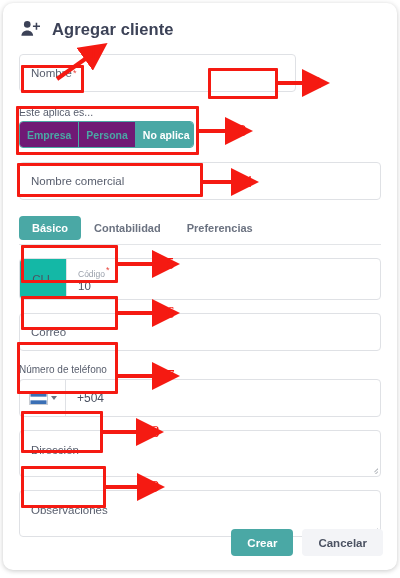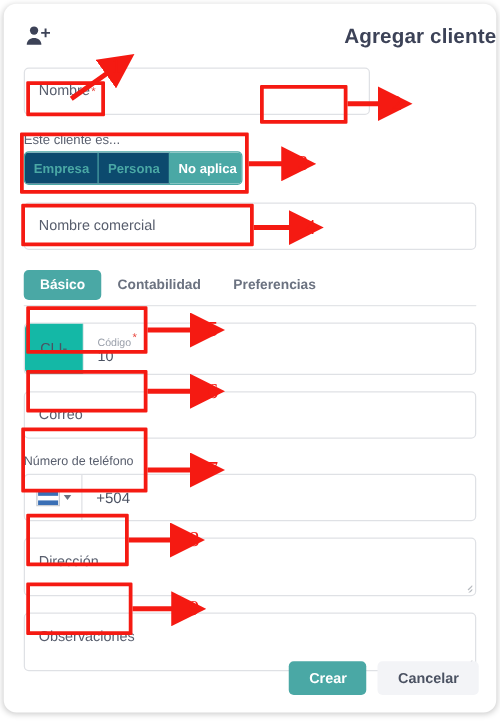--- a/index.html
+++ b/index.html
@@ -28,21 +28,20 @@
     box-sizing: border-box;
     overflow: hidden;
   }
 
   
   .dlg-header {
     display: flex;
     align-items: center;
     padding: 15px 0 0 16px;
     gap: 11px;
-    justify-content: space-between;
   }
   .add-user-icon {
     width: 22px;
     height: 22px;
     display: block;
     color: #3c4257;
     flex: 0 0 auto;
   }
   .dlg-title {
     font-size: 16.5px;
@@ -103,21 +102,21 @@
     box-sizing: border-box;
   }
   .seg-btn {
     flex: 1 1 auto;
     display: flex;
     align-items: center;
     justify-content: center;
     font-size: 10.5px;
     font-weight: bold;
     color: #4aa8a5;
-    background: #0c4a6e;
+    background: #701a75;
     border-right: 1px solid #4aa8a5;
     cursor: pointer;
     white-space: nowrap;
     padding: 0 7px;
   }
   .seg-btn:last-child { border-right: none; }
   .seg-btn.active { background: #4aa8a5; color: #ffffff; }
 
   
   .comercial-row { margin-top: 14px; }
@@ -314,21 +313,21 @@
   </div>
 
   <div class="row name-row">
     <div class="field name-field">
       <span class="ph">Nombre</span>
         <span class="req">*</span>
     </div>
   </div>
 
   <div class="row seg-wrap">
-    <div class="seg-label">Este cliente es...</div>
+    <div class="seg-label">Este aplica es...</div>
     <div class="seg">
       <div class="seg-btn">Empresa</div>
       <div class="seg-btn">Persona</div>
       <div class="seg-btn active">No aplica</div>
     </div>
   </div>
 
   <div class="row comercial-row">
     <div class="field full">
       <span class="ph">Nombre comercial</span>

